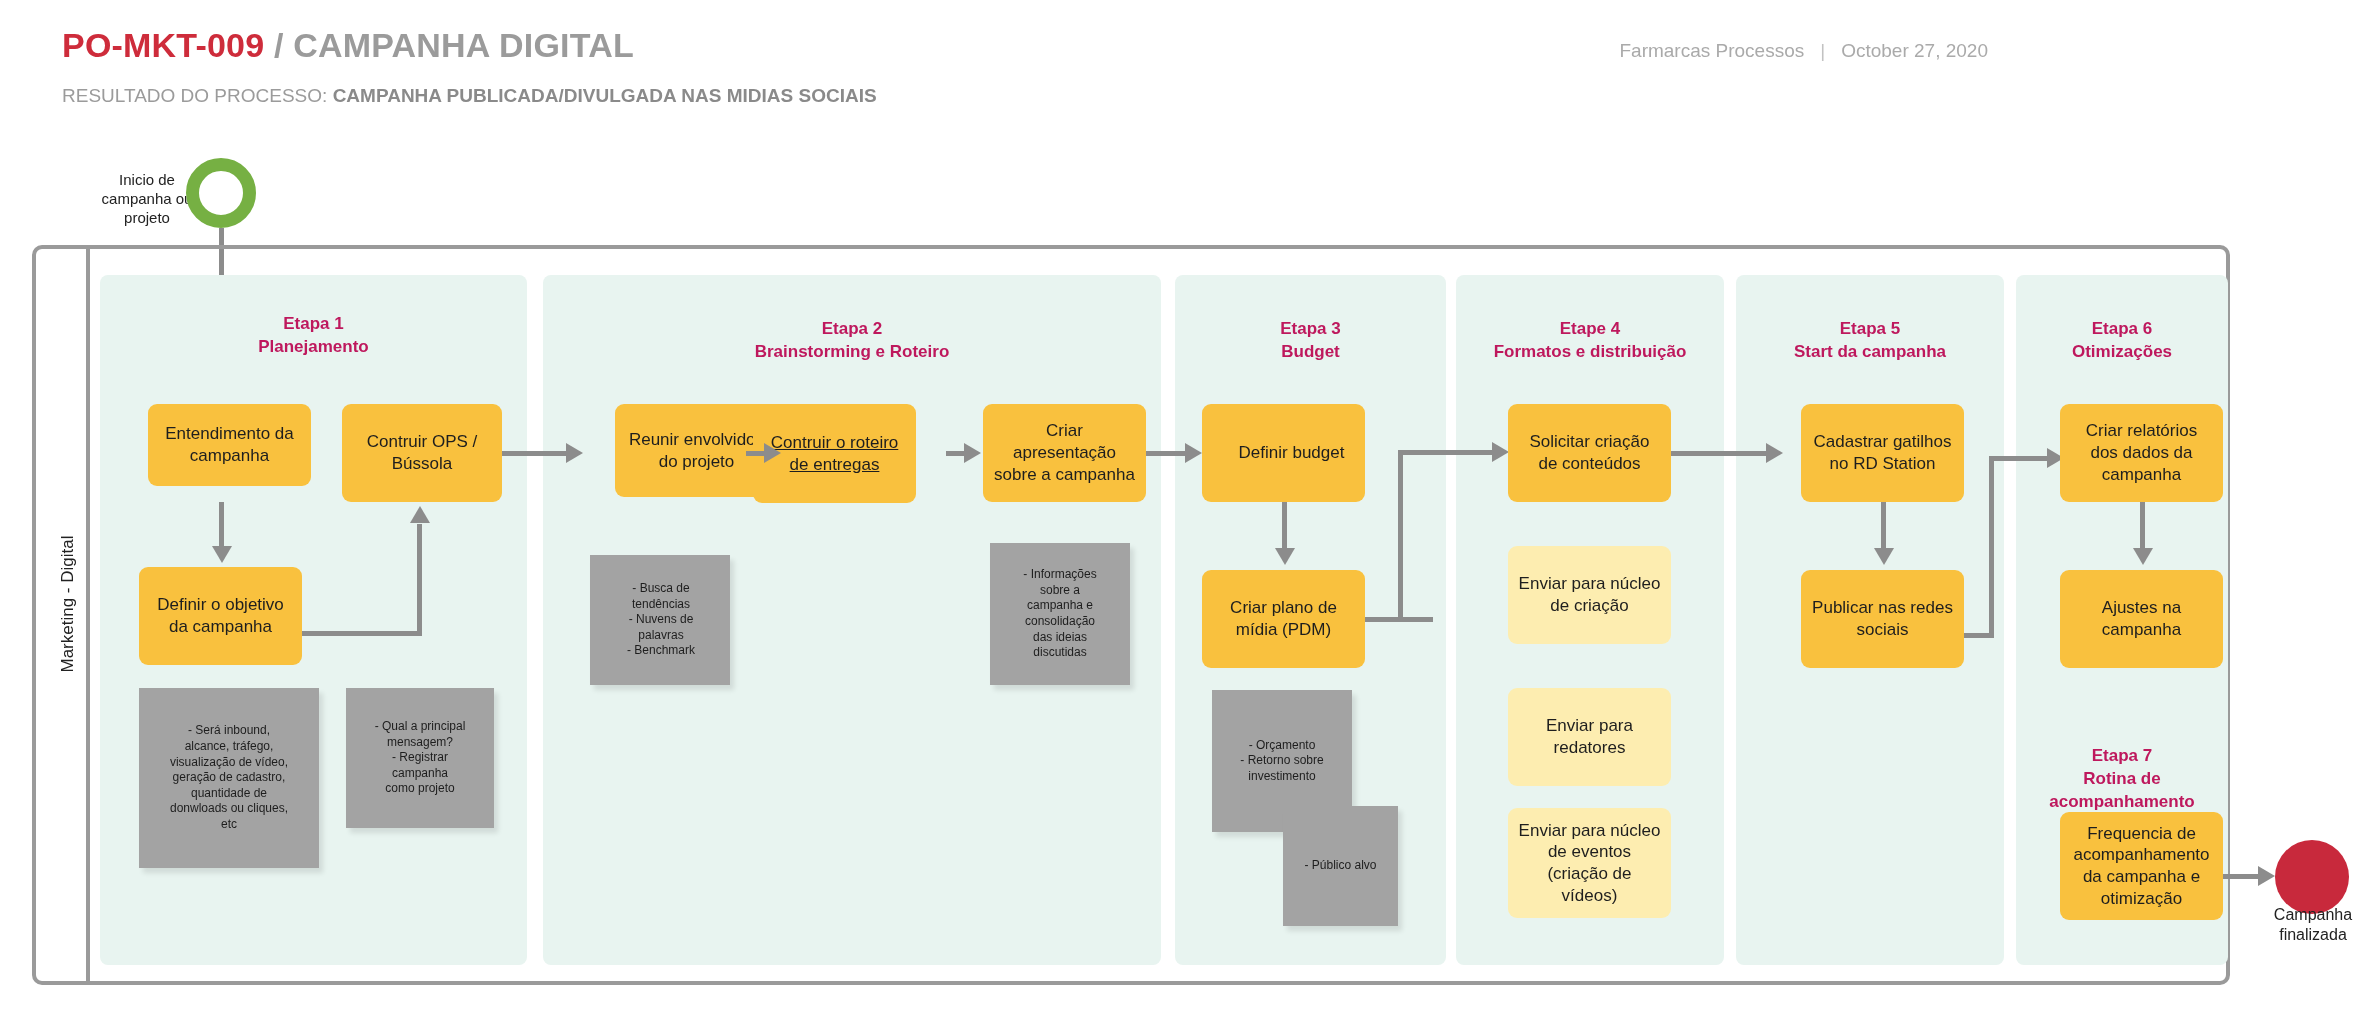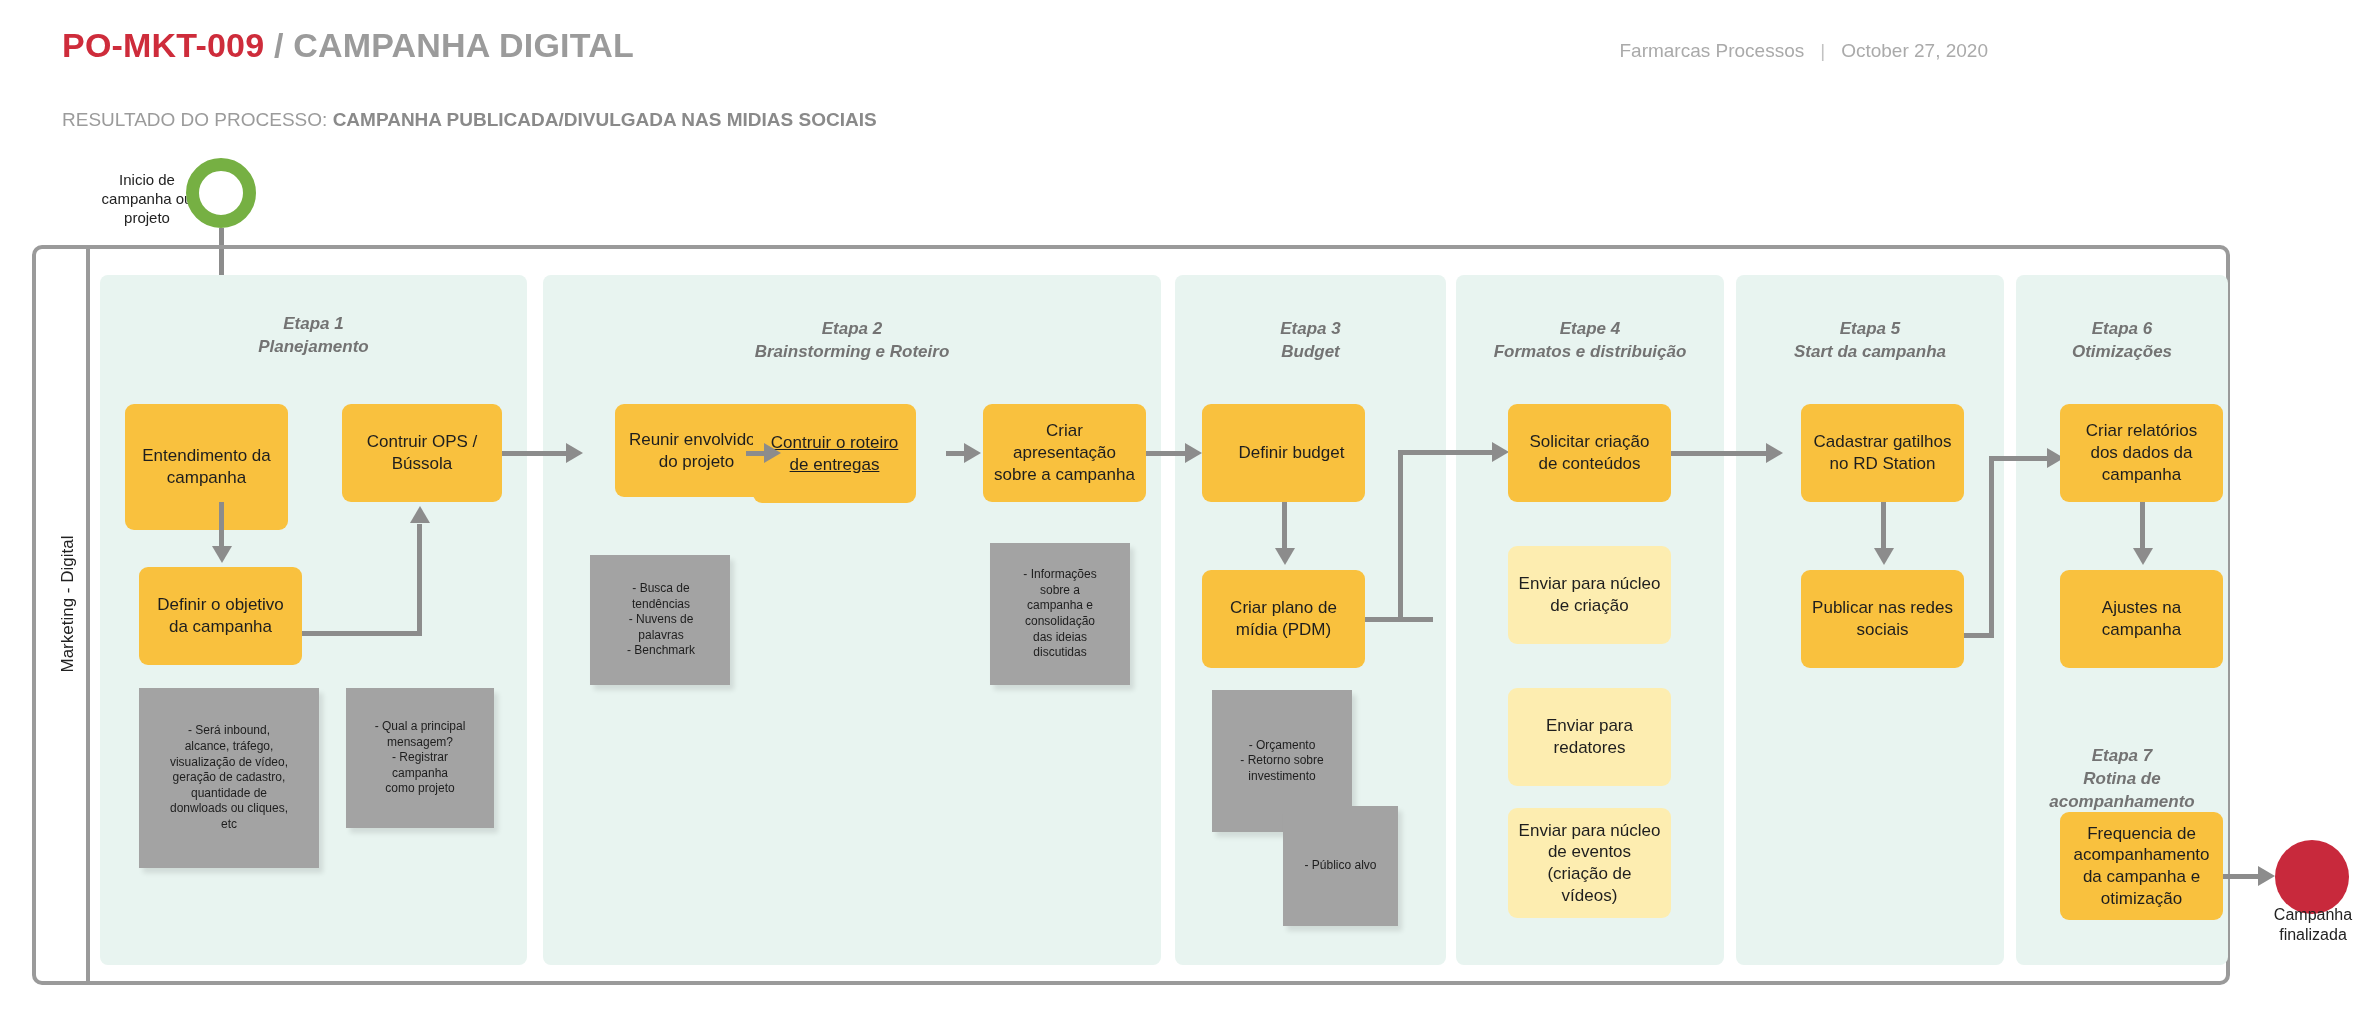--- a/index.html
+++ b/index.html
@@ -26,21 +26,20 @@
   }
   #header-title .code { color: #CE2C3B; }
   #header-title .sep  { color: #9B9B9B; }
   #header-title .name { color: #9B9B9B; }
 
   #header-subtitle {
     left: 62px; top: 85px;
     font-size: 19px;
     color: #9B9B9B;
     white-space: nowrap;
-    margin-top: 24px;
   }
   #header-subtitle .strong { color: #8A8A8A; font-weight: bold; }
 
   #header-meta {
     right: 392px; top: 40px;
     font-size: 19px;
     color: #AAAAAA;
     white-space: nowrap;
   }
   #header-meta .pipe { padding: 0 16px; color: #C2C2C2; }
@@ -89,26 +88,25 @@
   
   .stage-col {
     top: 275px;
     background: #E8F4F0;
     border-radius: 8px;
   }
   .stage-head {
     position: absolute;
     left: 0; right: 0;
     text-align: center;
-    color: #737373;
+    color: #be185d;
     font-weight: bold;
     font-size: 17px;
     line-height: 1.35;
     white-space: pre-line;
-    font-style: italic;
   }
 
   
   .node {
     background: #F9C13E;
     border-radius: 9px;
     color: #1E1E1E;
     font-size: 17px;
     line-height: 1.28;
     display: flex;
@@ -225,21 +223,21 @@
 Start da campanha</div>
 </div>
 <div class="abs stage-col" style="left:2016px; width:212px; height:690px;">
   <div class="stage-head" style="top:43px;">Etapa 6
 Otimizações</div>
   <div class="stage-head" style="top:470px;">Etapa 7
 Rotina de
 acompanhamento</div>
 </div>
 
-<div class="abs node" style="left:125px; top:404px; width:163px; height:126px;">Entendimento da
+<div class="abs node" style="left:148px; top:404px; width:163px; height:82px;">Entendimento da
 campanha</div>
 <div class="abs node" style="left:342px; top:404px; width:160px; height:98px;">Contruir OPS /
 Bússola</div>
 <div class="abs node" style="left:139px; top:567px; width:163px; height:98px;">Definir o objetivo
 da campanha</div>
 
 <div class="abs note" style="left:139px; top:688px; width:180px; height:180px;">- Será inbound,
 alcance, tráfego,
 visualização de vídeo,
 geração de cadastro,

